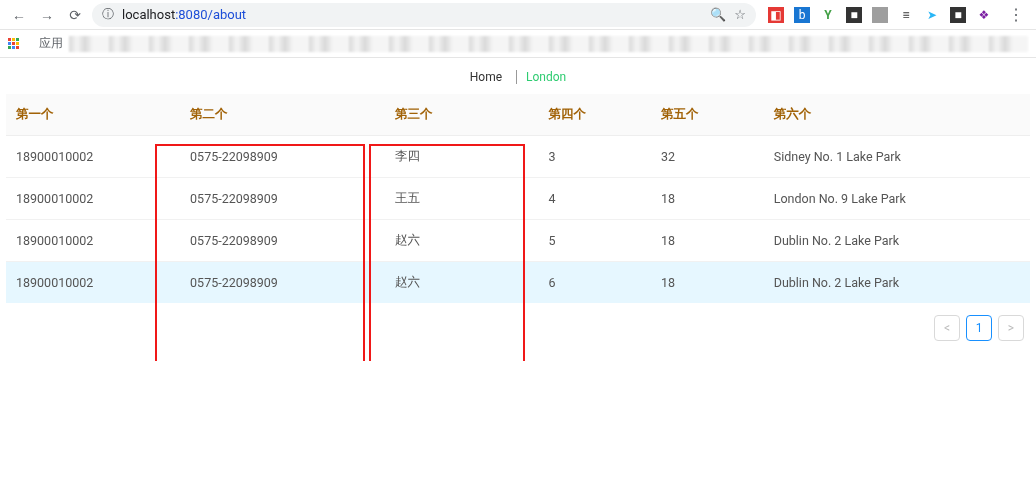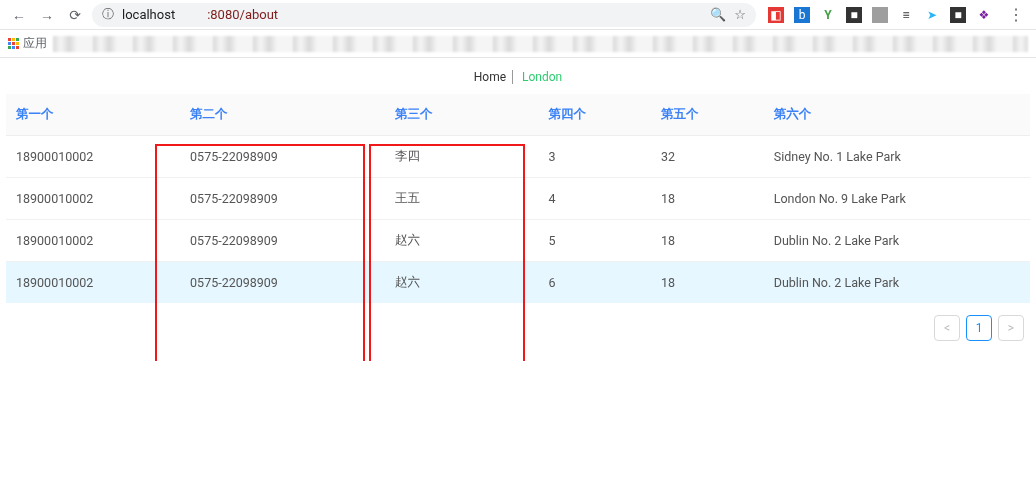--- a/index.html
+++ b/index.html
@@ -4,49 +4,49 @@
 <style>
   * { box-sizing: border-box; margin: 0; padding: 0; }
   body { font-family: -apple-system, BlinkMacSystemFont, "Segoe UI", Roboto, sans-serif; font-size: 13px; color: #333; background: #fff; width: 1036px; }
 
   
   .browser-bar { display: flex; align-items: center; height: 30px; padding: 0 8px; gap: 6px; background: #fff; border-bottom: 1px solid #e5e5e5; }
   .nav-btn { width: 22px; height: 22px; display: flex; align-items: center; justify-content: center; color: #5f6368; font-size: 14px; border-radius: 50%; cursor: pointer; }
   .url-bar { flex: 1; display: flex; align-items: center; height: 24px; background: #f1f3f4; border-radius: 12px; padding: 0 10px; gap: 8px; color: #5f6368; font-size: 13px; }
   .url-bar .info-icon { font-size: 12px; }
   .url-text { color: #202124; }
-  .url-text .dim { color: #7f1d1d; margin-left: 32px; }
+  .url-text .dim { color: #1d4ed8; }
   .ext-icons { display: flex; align-items: center; gap: 10px; padding: 0 6px; }
   .ext-icon { width: 16px; height: 16px; display: flex; align-items: center; justify-content: center; font-size: 12px; }
   .sq-red { background:#e53935; color:#fff; }
   .sq-blue { background:#1976d2; color:#fff; }
   .sq-green { color:#43a047; font-weight:bold; }
   .sq-dark { background:#333; color:#fff; }
   .sq-gray { background:#9e9e9e; }
   .dots { font-size: 16px; color:#5f6368; padding:0 4px; cursor:pointer; }
 
   
   .bookmarks-bar { display: flex; align-items: center; height: 28px; padding: 0 8px; gap: 6px; background: #fff; border-bottom: 1px solid #e5e5e5; }
-  .apps-btn { display:flex; align-items:center; gap:4px; font-size:12px; color:#5f6368; cursor:pointer; }
+  .apps-btn { display:flex; align-items:center; gap:20px; font-size:12px; color:#5f6368; cursor:pointer; }
   .apps-grid { display:inline-grid; grid-template-columns:repeat(3,3px); grid-auto-rows:3px; gap:1px; }
   .apps-grid span:nth-child(1){background:#ea4335;} .apps-grid span:nth-child(2){background:#fbbc05;} .apps-grid span:nth-child(3){background:#34a853;}
   .apps-grid span:nth-child(4){background:#4285f4;} .apps-grid span:nth-child(5){background:#ea4335;} .apps-grid span:nth-child(6){background:#fbbc05;}
   .apps-grid span:nth-child(7){background:#34a853;} .apps-grid span:nth-child(8){background:#4285f4;} .apps-grid span:nth-child(9){background:#ea4335;}
   .bm-blur { flex:1; height:16px; background:linear-gradient(90deg,#bbb 0,#eee 8px,#bbb 16px,#eee 24px) repeat-x; background-size:40px 16px; filter:blur(1.2px); opacity:.55; }
 
   
   .page { position: relative; padding: 8px 0 20px 0; }
   .top-nav { text-align: center; font-size: 12px; padding: 4px 0 10px 0; }
-  .top-nav .home { color: #333; border-right:1px solid #999; padding-right:6px; margin-right:2px;margin-top:44px;}
+  .top-nav .home { color: #333; border-right:1px solid #999; padding-right:14px; margin-right:2px;margin-top:44px;}
   .top-nav .about { color: #2ecc71; padding-left:4px;}
 
   
   .tbl-wrap { margin: 0 6px; }
   table { width: 100%; border-collapse: collapse; font-size: 12.5px; color:#555; }
-  thead th { text-align: left; font-weight: 600; background:#fafafa; border-bottom:1px solid #eee; padding: 12px 10px; color:#3b82f6;}
+  thead th { text-align: left; font-weight: 600; background:#fafafa; border-bottom:1px solid #eee; padding: 12px 10px; color:#a16207;}
   tbody td { border-bottom:1px solid #f1f1f1; padding: 12px 10px; }
   tbody tr:last-child td { border-bottom: none; }
   tbody tr.hover-row td { background:#e6f7ff; }
 
   
   .redbox { position:absolute; border:2px solid #f01818; pointer-events:none; }
   .redbox.a { left:155px; top:86px; width:210px; height:334px; }
   .redbox.b { left:369px; top:86px; width:156px; height:334px; }
 
   

